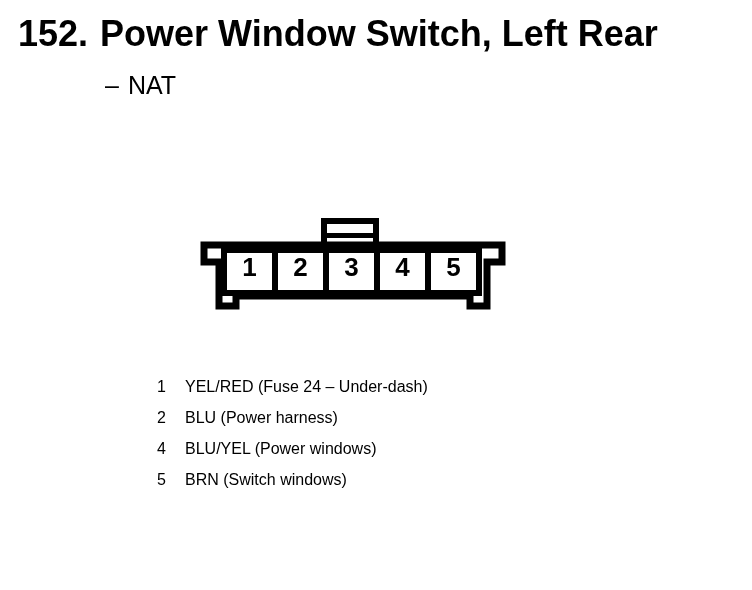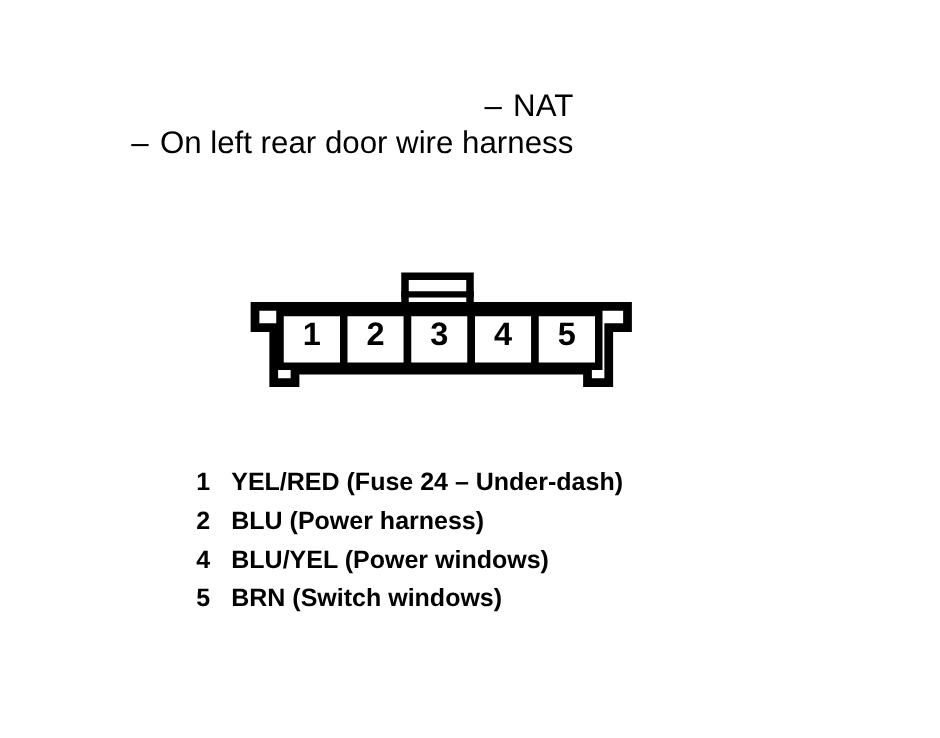--- a/index.html
+++ b/index.html
@@ -49,40 +49,40 @@
     font-family: "Liberation Sans", "DejaVu Sans", sans-serif;
     font-size: 26px;
     font-weight: bold;
     fill: #000000;
   }
   
   .pinout {
     position: absolute;
     left: 157px;
     top: 371px;
-    font-size: 20px;
+    font-size: 16px;
     line-height: 31px;
     white-space: nowrap;
-    font-weight: bold;
   }
   .pin-row .pin-num { display: inline-block; width: 16px; }
   .pin-row .pin-label { margin-left: 12px; }
 </style>
 </head>
 <body>
 
 <div class="page">
 
+  <div class="heading">
+    <span class="h-num">152.</span>
+    <span class="h-txt">Power Window Switch, Left Rear</span>
+  </div>
 
   <div class="notes">
     <div class="note-line">
       <span class="dash">–</span><span class="note-text">NAT</span>
-    </div>
-    <div class="note-line">
-      <span class="dash">–</span><span class="note-text">On left rear door wire harness</span>
     </div>
   </div>
 
   <svg class="connector-svg" viewBox="0 0 315 105" xmlns="http://www.w3.org/2000/svg">
 
     <rect class="line" x="129" y="11" width="52" height="30" stroke-width="6"></rect>
     <line x1="126" y1="25.5" x2="184" y2="25.5" stroke="#000000" stroke-width="5"></line>
 
     <path class="line" stroke-width="7" stroke-linejoin="miter" d="M 9,35 L 307,35 L 307,52 L 292,52 L 292,96 L 275,96 L 275,86 L 41,86 L 41,96 L 24,96 L 24,52 L 9,52 Z"></path>
 

